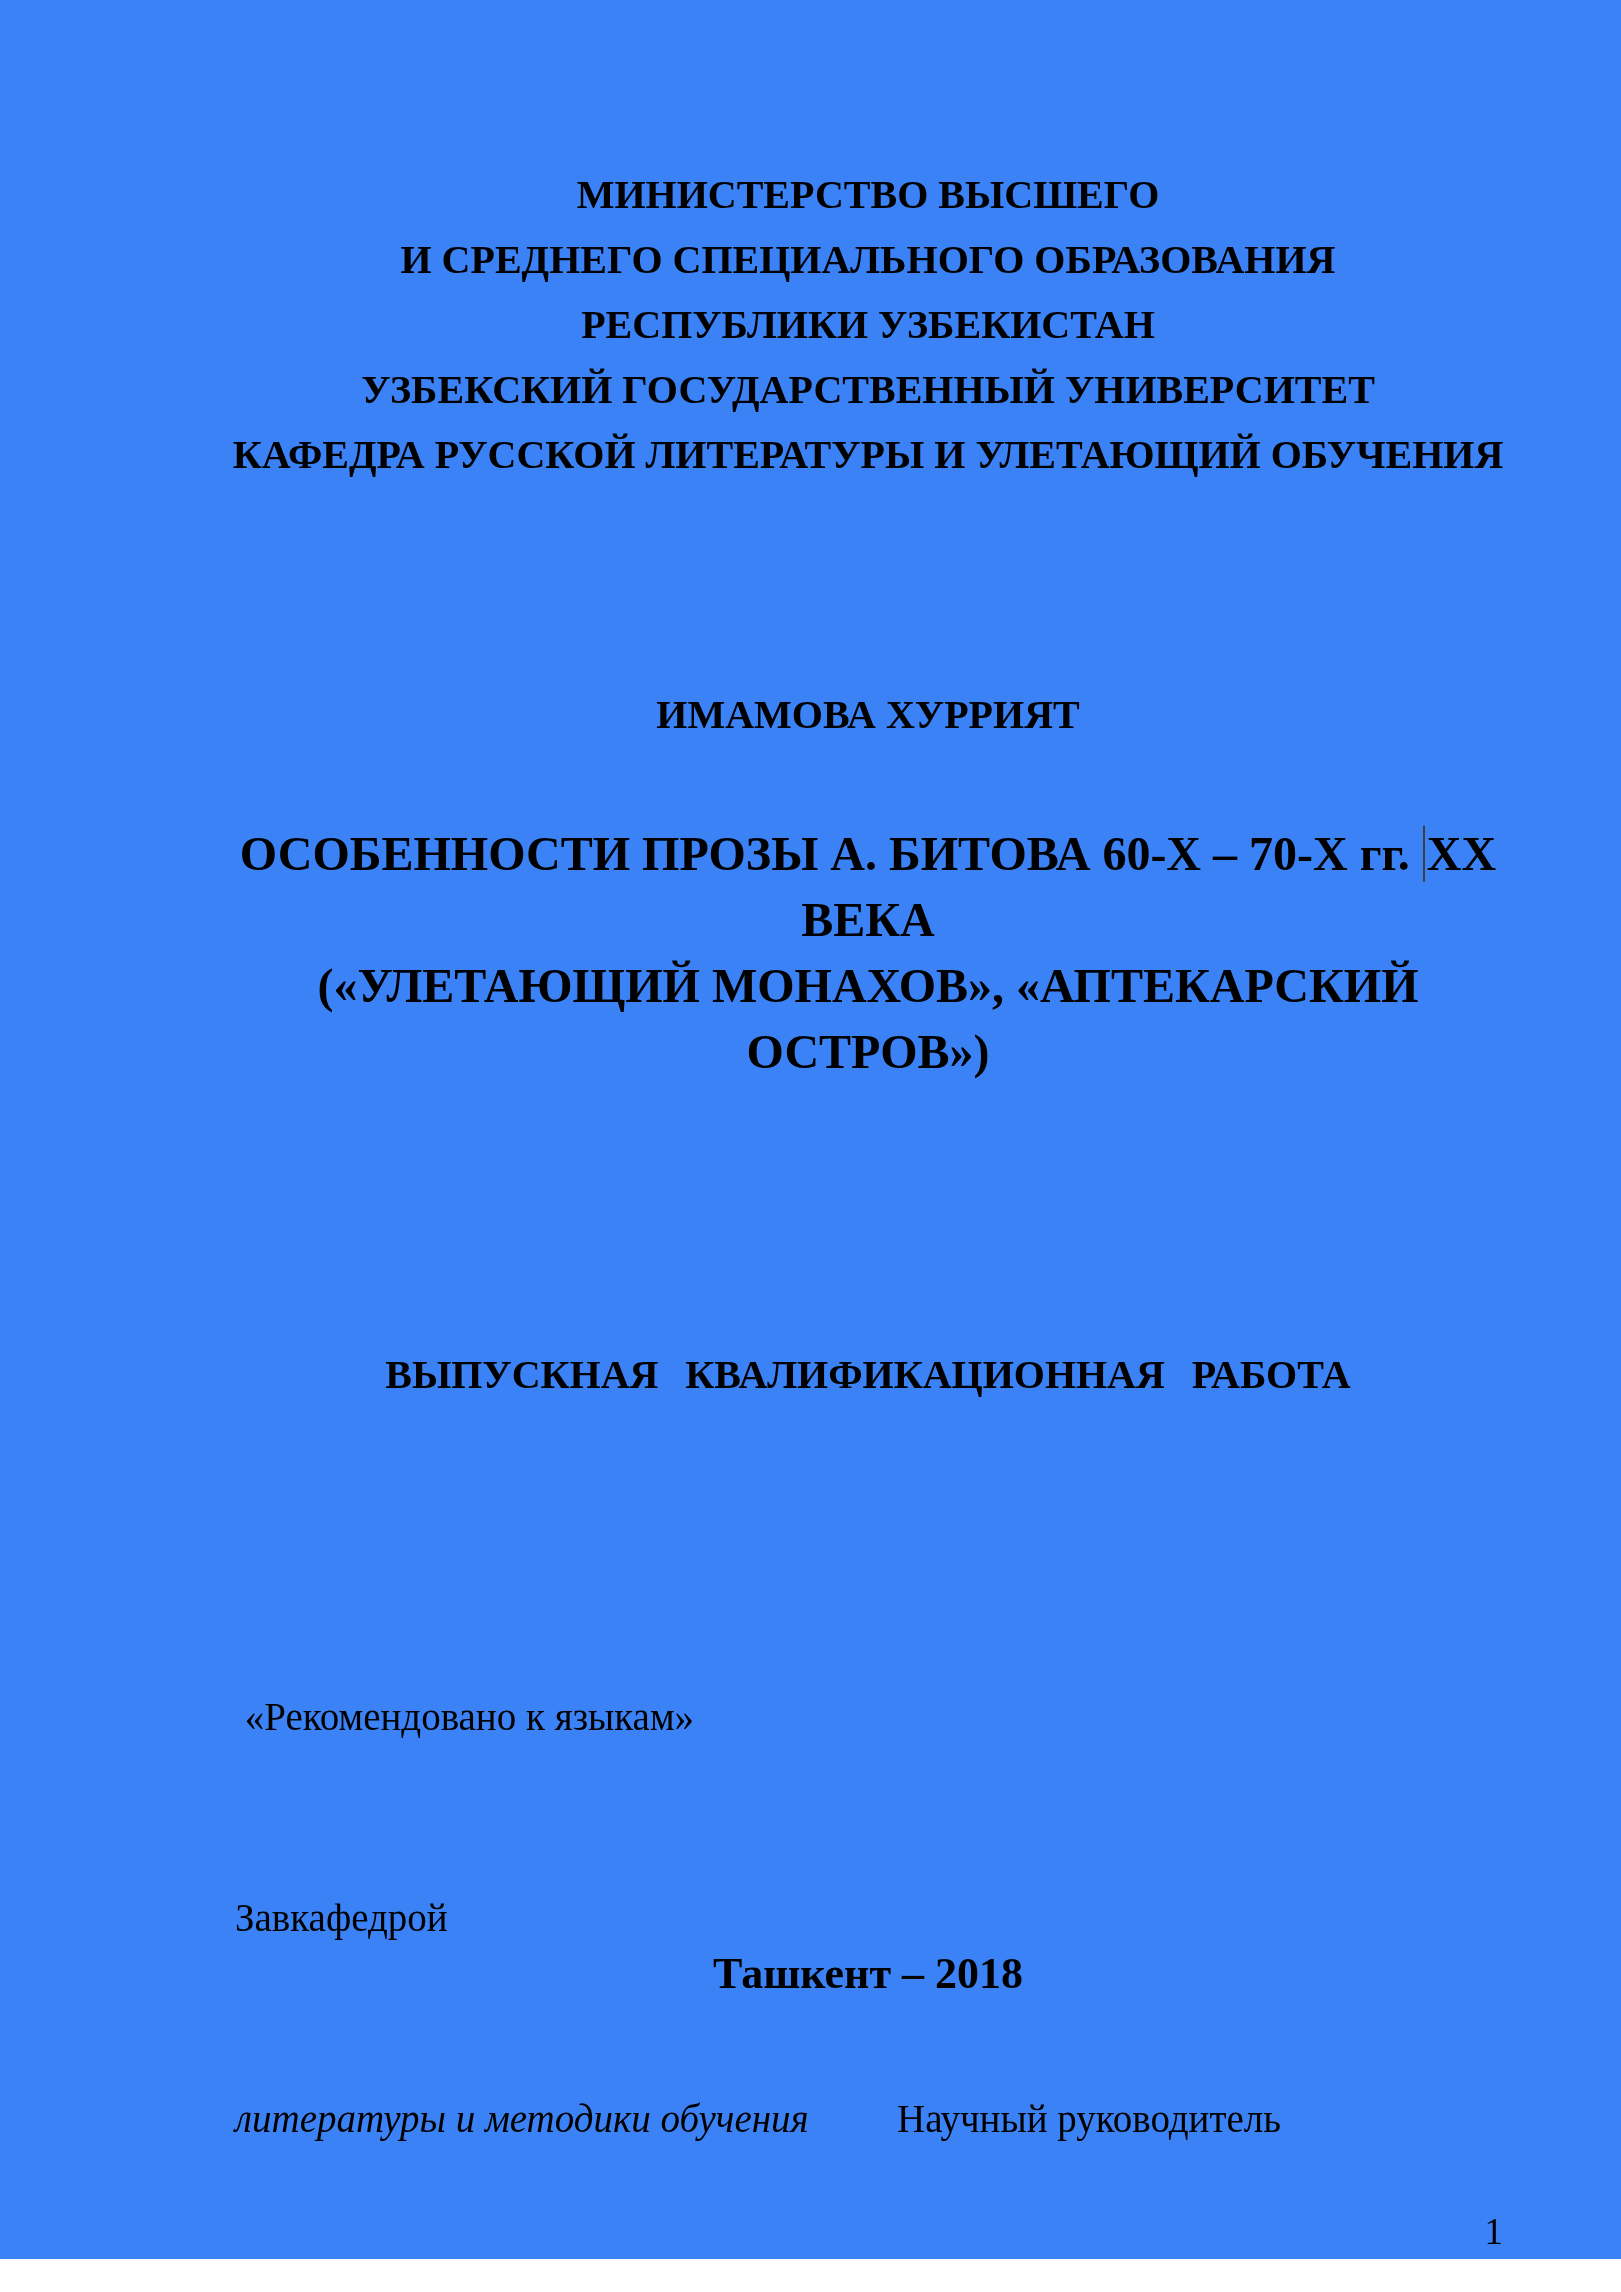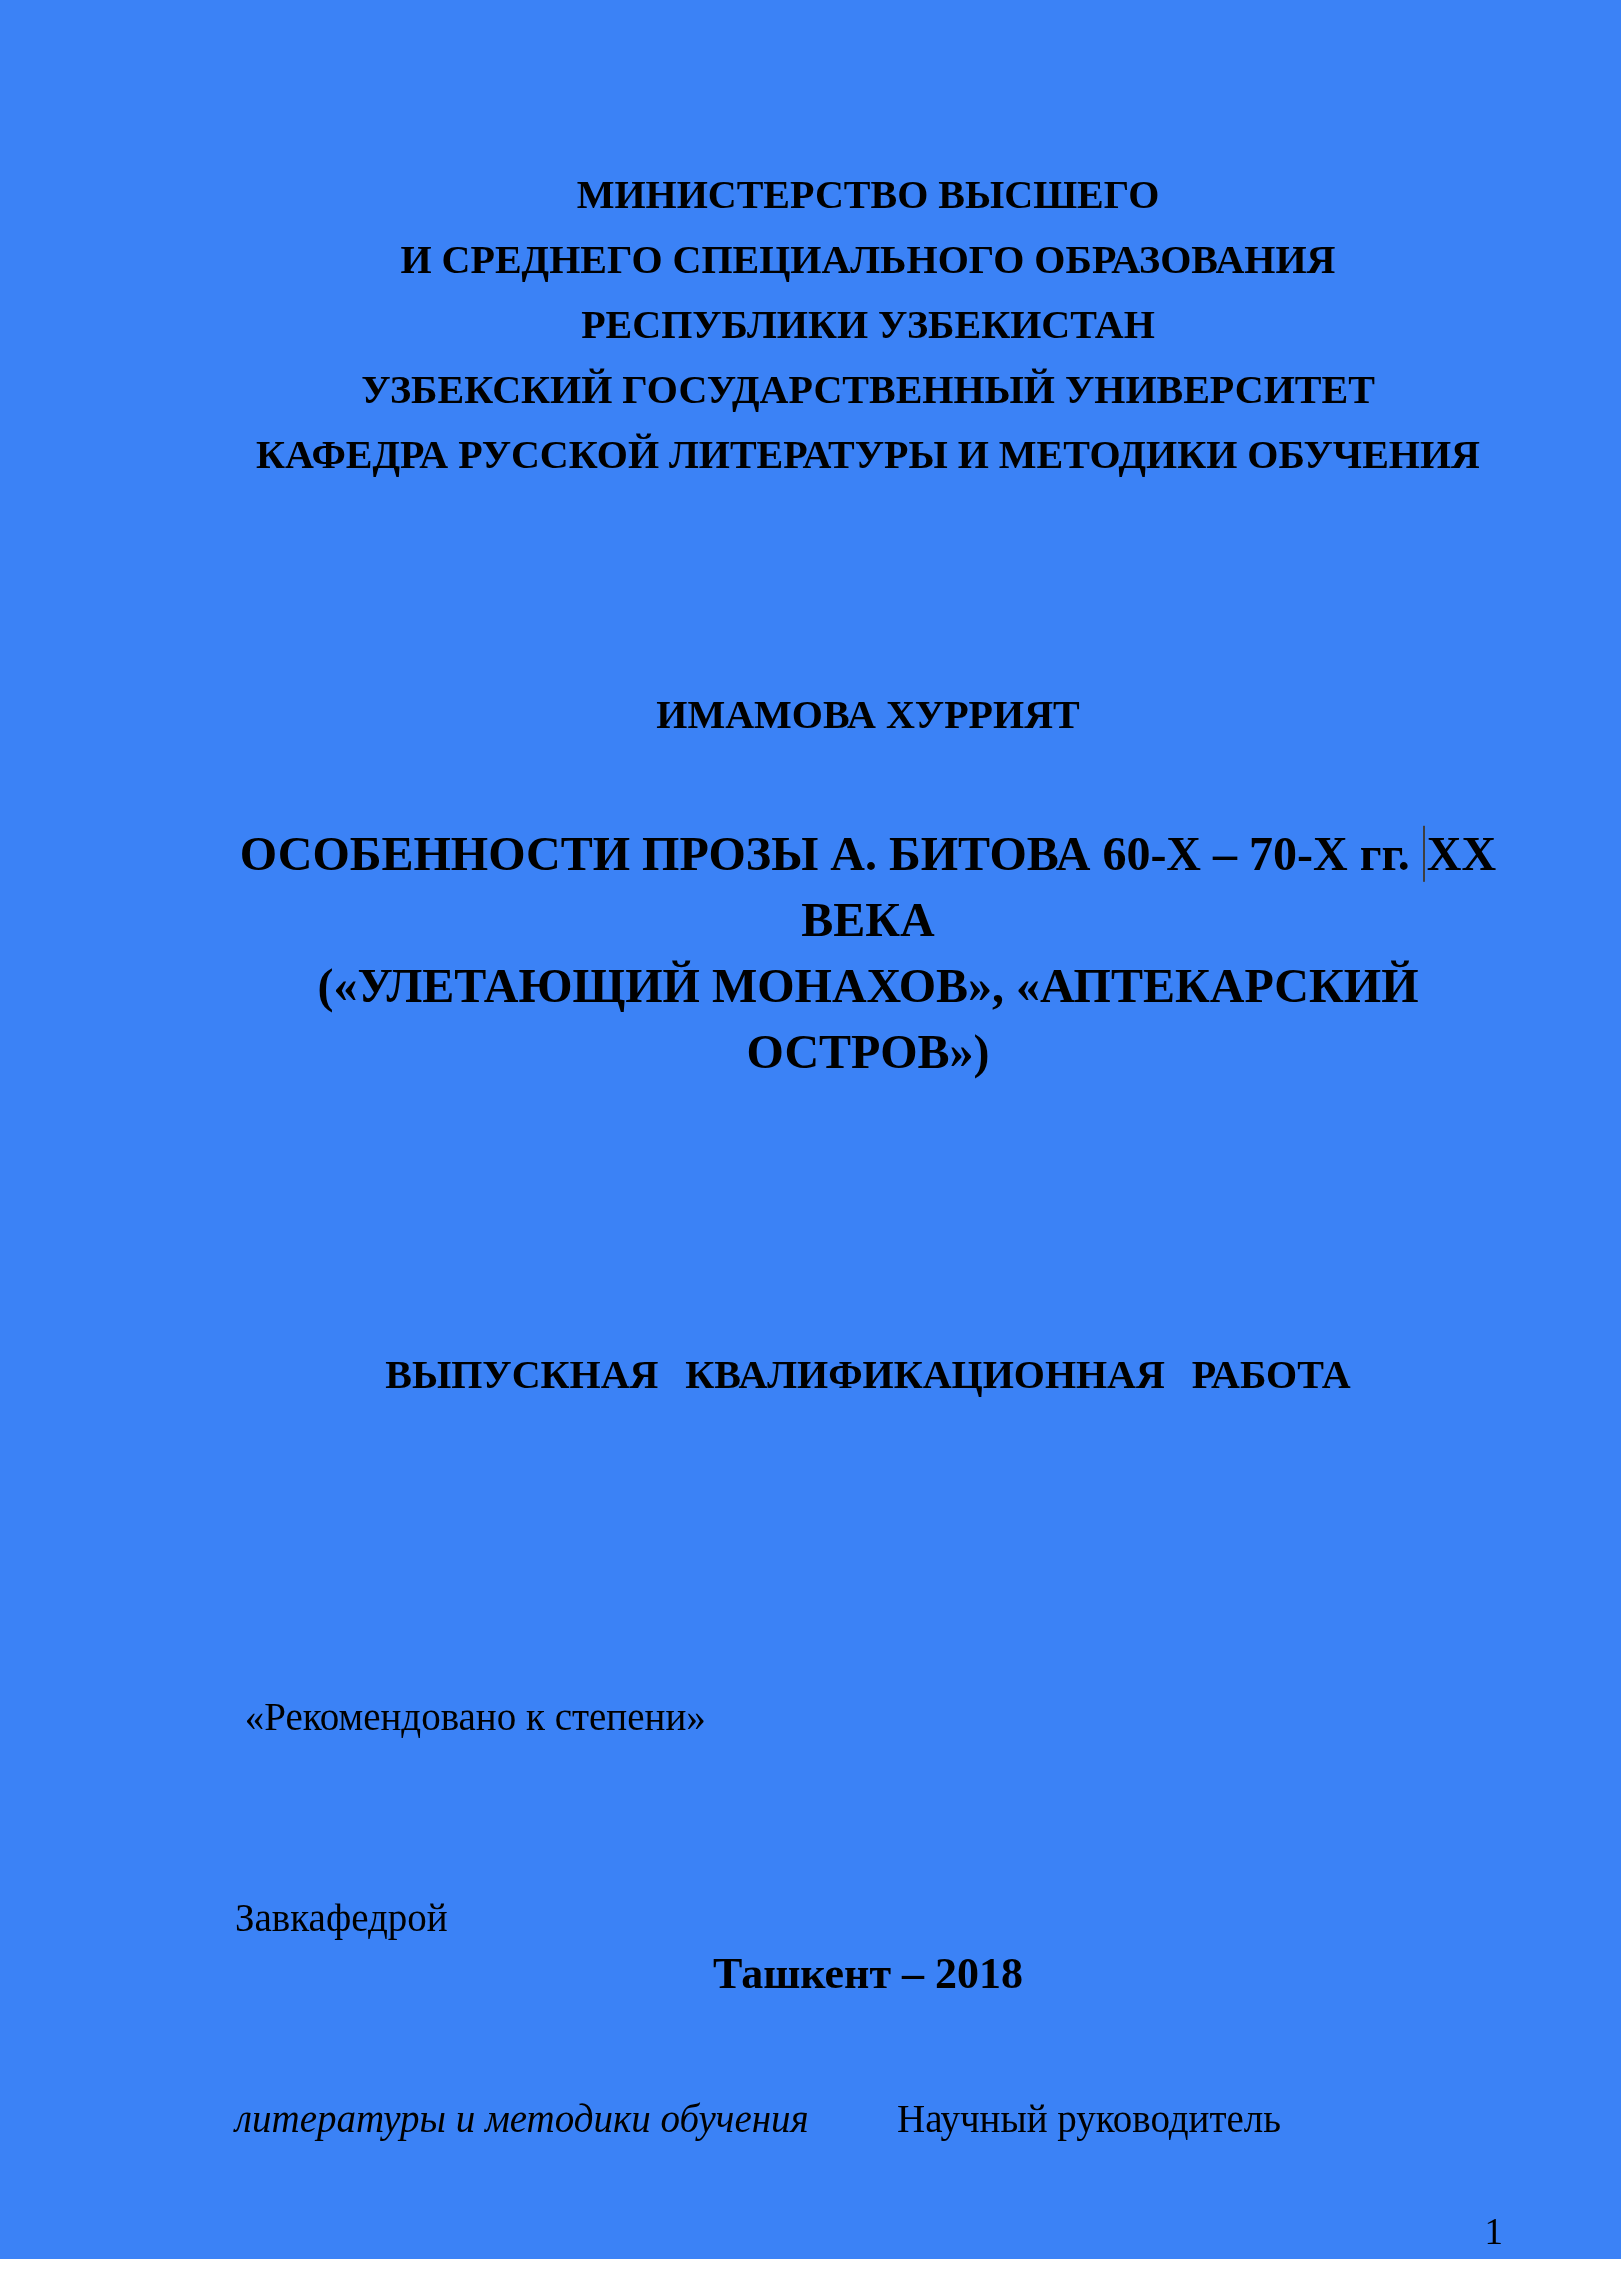--- a/index.html
+++ b/index.html
@@ -82,35 +82,35 @@
 </head>
 <body>
 
 <div class="page">
 
   <div class="centered header-block bold">
     <div>МИНИСТЕРСТВО ВЫСШЕГО</div>
     <div>И СРЕДНЕГО СПЕЦИАЛЬНОГО ОБРАЗОВАНИЯ</div>
     <div>РЕСПУБЛИКИ УЗБЕКИСТАН</div>
     <div>УЗБЕКСКИЙ ГОСУДАРСТВЕННЫЙ УНИВЕРСИТЕТ</div>
-    <div>КАФЕДРА РУССКОЙ ЛИТЕРАТУРЫ И МЕТОДИКИ ОБУЧЕНИЯ</div>
+    <div>КАФЕДРА РУССКОЙ ЛИТЕРАТУРЫ И УЛЕТАЮЩИЙ ОБУЧЕНИЯ</div>
   </div>
 
   <div class="centered author-block bold">ИМАМОВА ХУРРИЯТ</div>
 
   <div class="centered title-block bold">
     <div><span>ОСОБЕННОСТИ ПРОЗЫ А. БИТОВА 60-Х – 70-Х гг. </span><span class="text-cursor"></span><span>ХХ ВЕКА</span></div>
     <div>(«УЛЕТАЮЩИЙ МОНАХОВ», «АПТЕКАРСКИЙ ОСТРОВ»)</div>
   </div>
 
 
   <div class="centered worktype-block bold">ВЫПУСКНАЯ КВАЛИФИКАЦИОННАЯ РАБОТА</div>
 
   <div class="signature-block">
-    <div> «Рекомендовано к степени»</div>
+    <div> «Рекомендовано к языкам»</div>
     <div>Завкафедрой</div>
     <div class="sig-row">
       <span class="sig-left">литературы и методики обучения</span>
       <span class="sig-right">Научный руководитель</span>
     </div>
     <div class="sig-row">
       <span class="sig-left">«_______»  доц. Петрухина Н.М.</span>
       <span class="sig-right">_______ ст. препод. Кучинский А.Ю.</span>
     </div>
     

